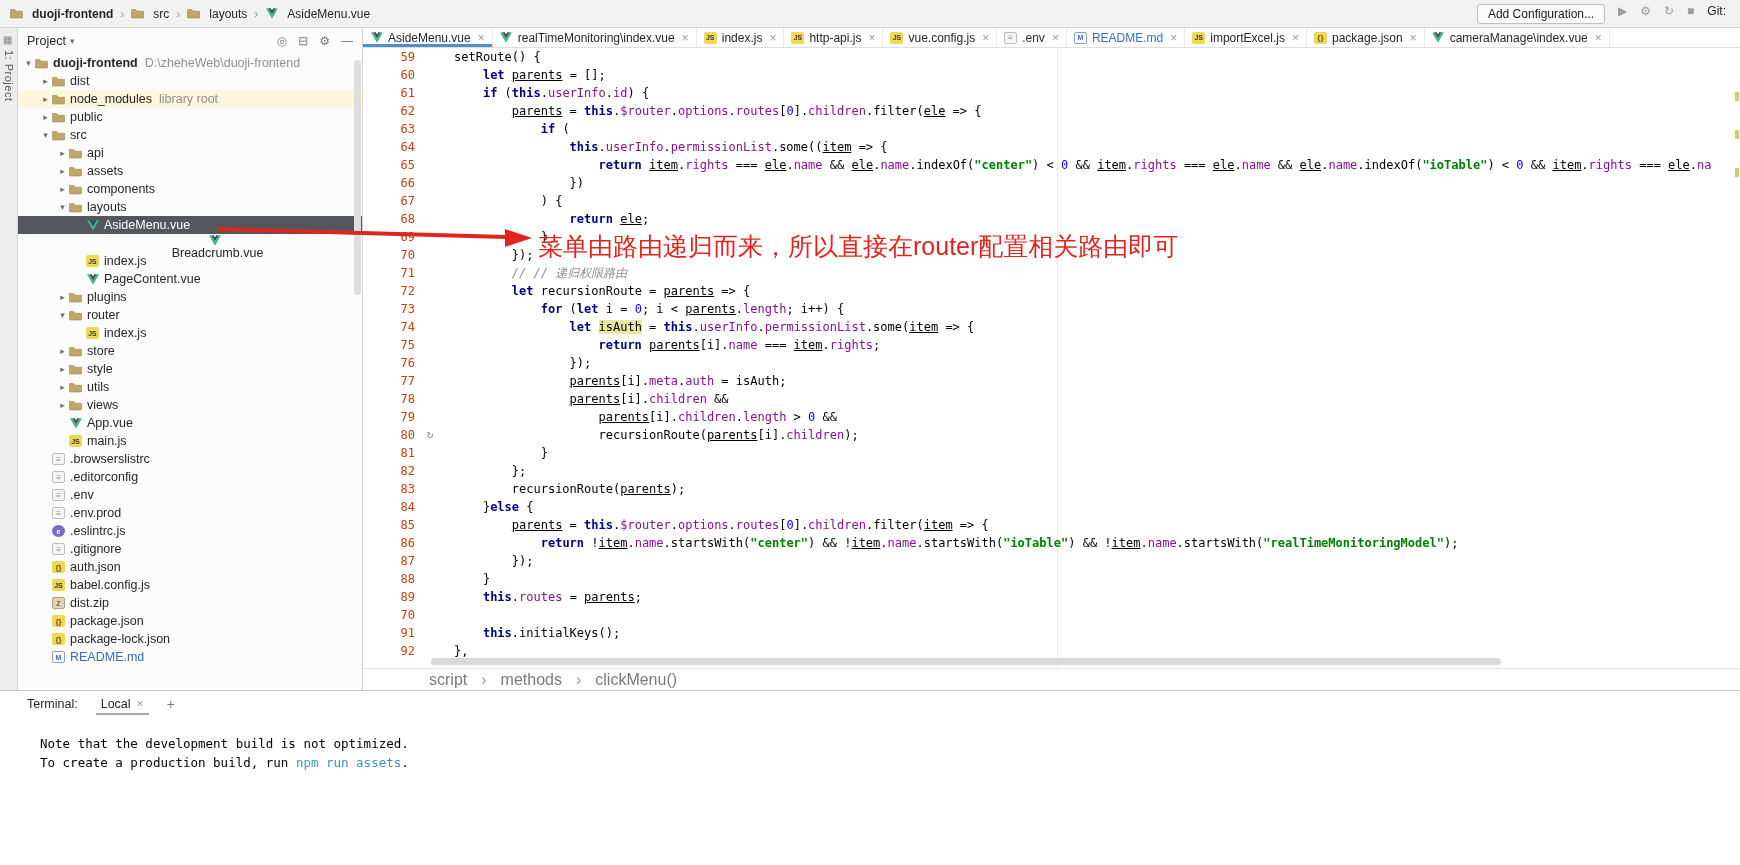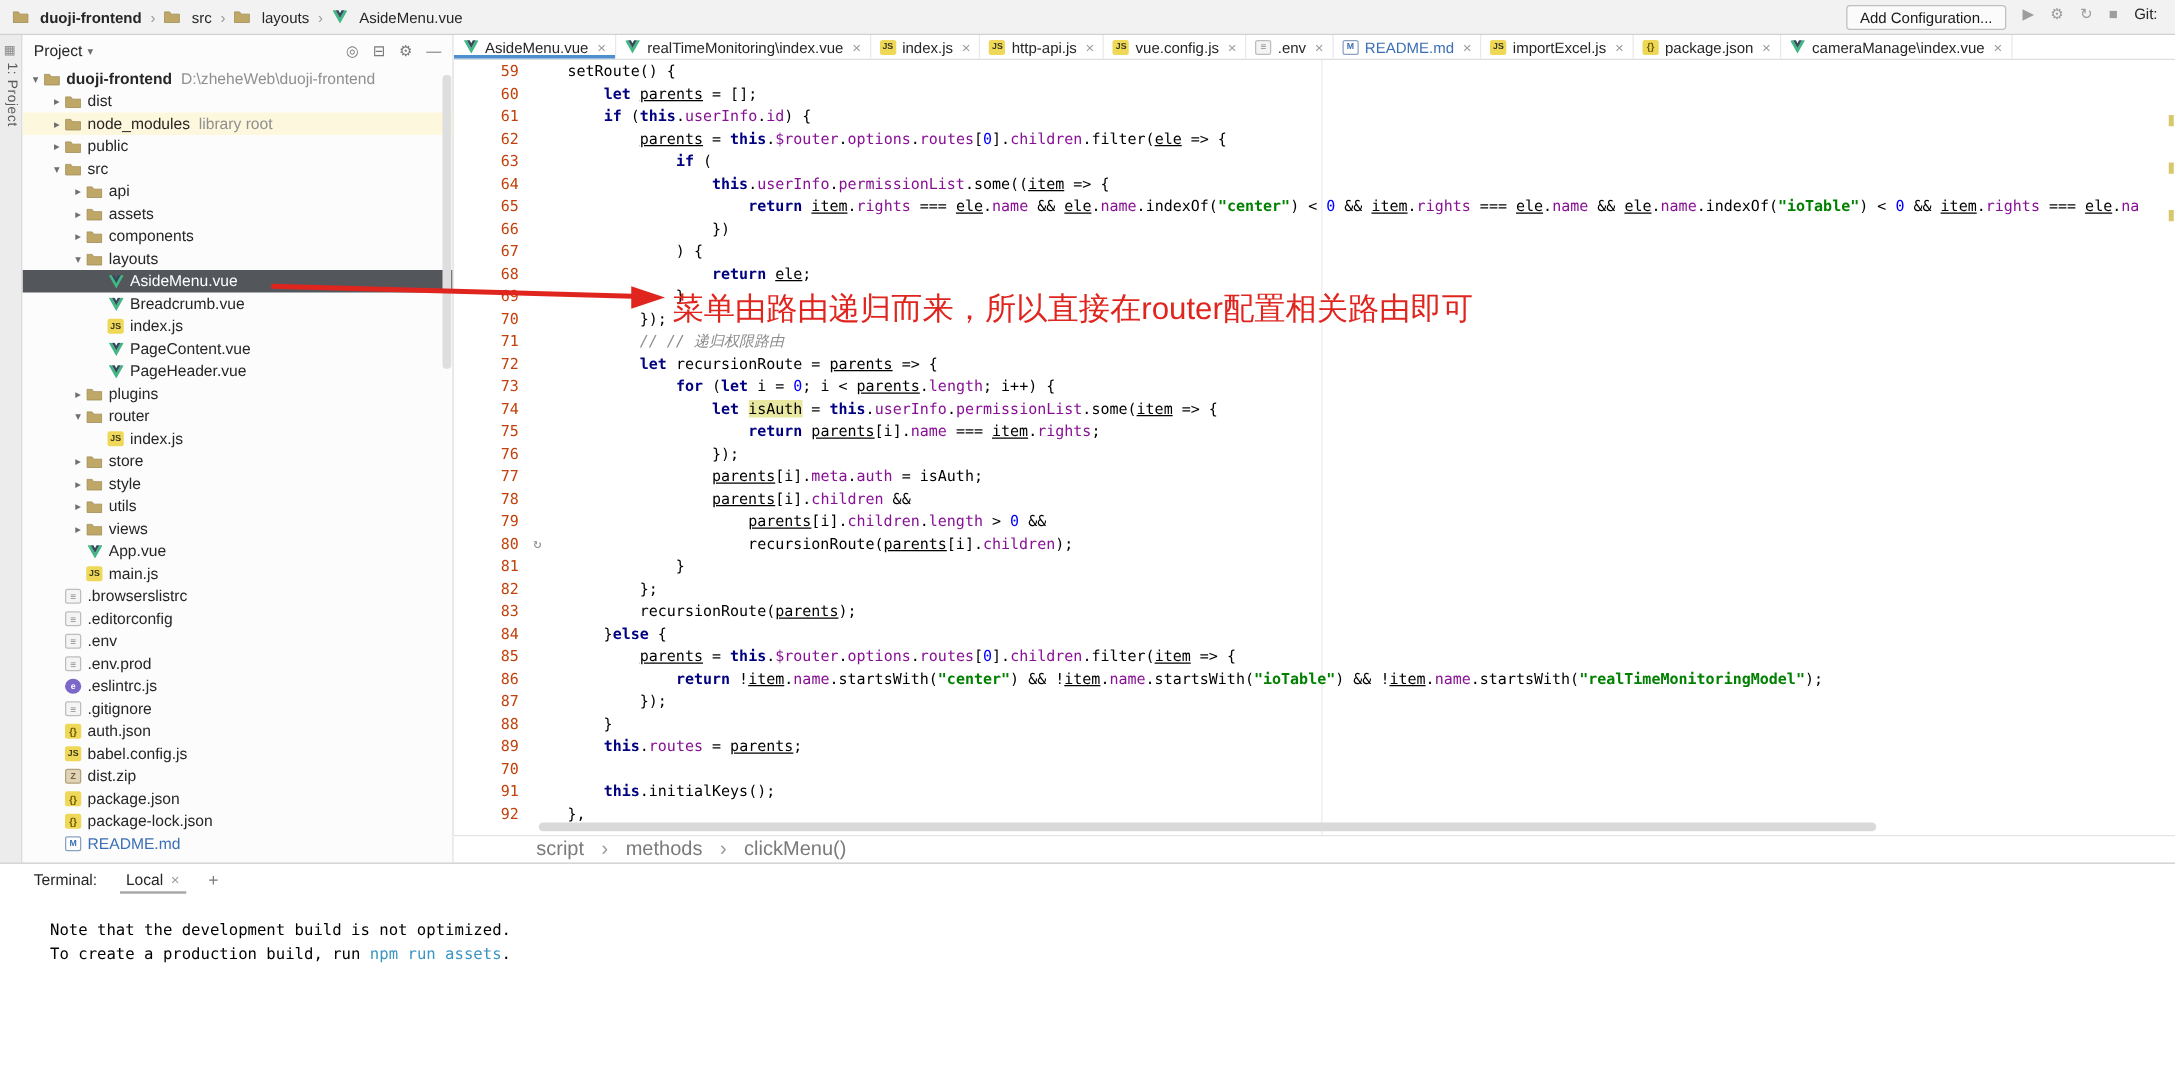--- a/index.html
+++ b/index.html
@@ -250,21 +250,21 @@
       <div class="trow sel" style="padding-left: 55px; background: rgb(83, 87, 92);">
         <span class="chev"></span>
         <span class="fi fi-vue">
           <svg width="12" height="11" viewBox="0 0 16 14">
             <path fill="#41b883" d="M0 0 h3.3 L8 8.1 12.7 0 H16 L8 14 Z"></path>
             <path fill="#34495e" d="M3.3 0 h3 L8 3 9.7 0 h3 L8 8.1 Z"></path>
           </svg>
         </span>
         <span class="lbl">AsideMenu.vue</span>
       </div>
-      <div class="trow" style="padding-left: 55px;">
+      <div class="trow" style="padding-left: 55px; flex-direction: column;">
         <span class="chev"></span>
         <span class="fi fi-vue">
           <svg width="12" height="11" viewBox="0 0 16 14">
             <path fill="#41b883" d="M0 0 h3.3 L8 8.1 12.7 0 H16 L8 14 Z"></path>
             <path fill="#34495e" d="M3.3 0 h3 L8 3 9.7 0 h3 L8 8.1 Z"></path>
           </svg>
         </span>
         <span class="lbl">Breadcrumb.vue</span>
       </div>
       <div class="trow" style="padding-left: 55px;">
@@ -274,30 +274,20 @@
       </div>
       <div class="trow" style="padding-left: 55px;">
         <span class="chev"></span>
         <span class="fi fi-vue">
           <svg width="12" height="11" viewBox="0 0 16 14">
             <path fill="#41b883" d="M0 0 h3.3 L8 8.1 12.7 0 H16 L8 14 Z"></path>
             <path fill="#34495e" d="M3.3 0 h3 L8 3 9.7 0 h3 L8 8.1 Z"></path>
           </svg>
         </span>
         <span class="lbl">PageContent.vue</span>
-      </div>
-      <div class="trow" style="padding-left: 55px;">
-        <span class="chev"></span>
-        <span class="fi fi-vue">
-          <svg width="12" height="11" viewBox="0 0 16 14">
-            <path fill="#41b883" d="M0 0 h3.3 L8 8.1 12.7 0 H16 L8 14 Z"></path>
-            <path fill="#34495e" d="M3.3 0 h3 L8 3 9.7 0 h3 L8 8.1 Z"></path>
-          </svg>
-        </span>
-        <span class="lbl">PageHeader.vue</span>
       </div>
       <div class="trow" style="padding-left: 38px;">
         <span class="chev">▸</span>
         <span class="fi fi-folder">
           <svg width="13" height="11" viewBox="0 0 13 11">
             <path fill="#bfa768" stroke="#9c8850" stroke-width="0.6" d="M0.5 1.5 h4.2 l1.3 1.8 h6.5 v6.7 h-12 z"></path>
           </svg>
         </span>
         <span class="lbl">plugins</span>
       </div>

